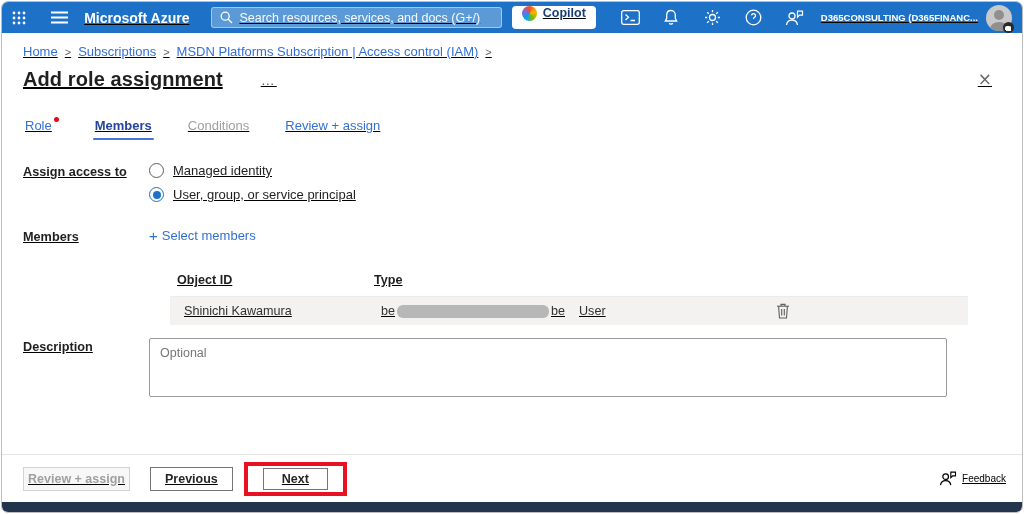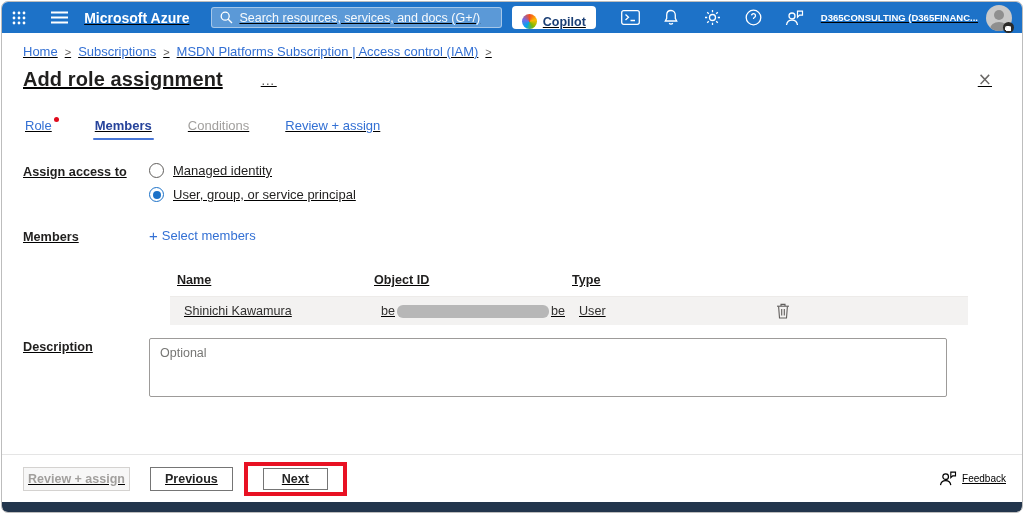--- a/index.html
+++ b/index.html
@@ -21,21 +21,21 @@
     background:rgba(255,255,255,0.28); border:1px solid rgba(255,255,255,0.45);
     border-radius:3px; padding:0 8px; gap:6px;
   }
   .searchbox input{
     flex:1; background:transparent; border:none; outline:none; color:#fff; font-size:12.5px;
     font-family:"Liberation Sans", sans-serif;
   }
   .searchbox input::placeholder{ color:rgba(255,255,255,0.95); }
   .copilot{
     margin-left:10px; height:23px; background:#fff; border:none; border-radius:4px;
-    display:flex; align-items:flex-end; gap:6px; padding:0 10px; cursor:pointer;
+    display:flex; align-items:flex-start; gap:6px; padding:0 10px; cursor:pointer;
   }
   .copilot-logo{ width:15px; height:15px; border-radius:50%;
     background:conic-gradient(#f25022,#ffb900,#7fba00,#00a4ef,#736be8,#f25022); }
   .copilot span{ font-size:12.5px; font-weight:bold; color:#1a3e74; }
   .tb-icons{ display:flex; align-items:center; margin-left:14px; }
   .tb-icons .tb-btn{ width:41px; }
   .account{ margin-left:6px; text-align:right; line-height:1.25; white-space:nowrap; }
   .acct-line1{ font-size:12px; color:#fff; display:flex; align-items:center; justify-content:flex-end; }
   .blur-email{ display:inline-block; width:92px; height:12px; background:#cfcfcf; border-radius:2px; margin-right:1px; }
   .acct-line2{ font-size:9.5px; font-weight:bold; color:#fff; }
@@ -257,21 +257,20 @@
         <div>
           <a class="select-members">
             <span class="plus">+</span>
             <span>Select members</span>
           </a>
         </div>
       </div>
 
       <div class="members-table">
         <div class="t-head">
-          <div>Name</div>
           <div>Object ID</div>
           <div>Type</div>
           <div></div>
         </div>
         <div class="t-row">
           <div>Shinichi Kawamura</div>
           <div>
             <span>be</span>
             <span class="objid-blur"></span>
             <span>be</span>

